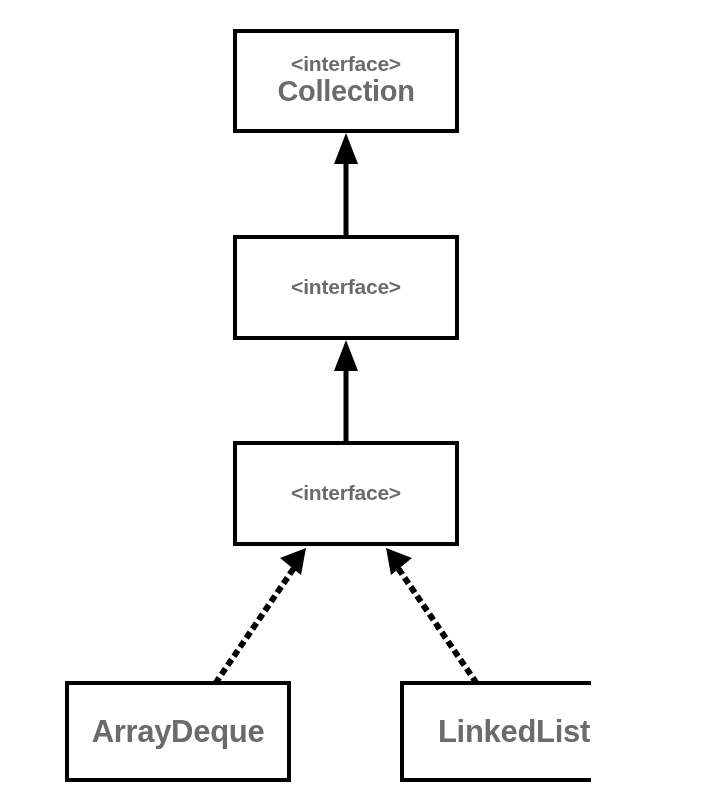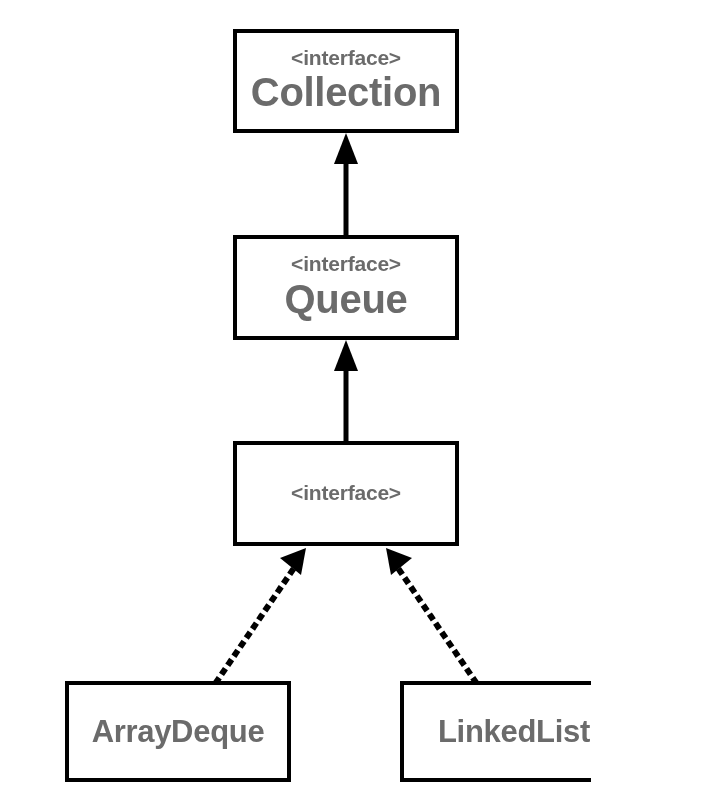--- a/index.html
+++ b/index.html
@@ -42,21 +42,21 @@
     font-family: "Liberation Sans", sans-serif;
     font-size: 21px;
     font-weight: bold;
     line-height: 1.05;
     letter-spacing: -0.2px;
     white-space: nowrap;
   }
   .type-name {
     color: #6b6b6b;
     font-family: "Liberation Sans", sans-serif;
-    font-size: 40px;
+    font-size: 29px;
     font-weight: bold;
     line-height: 1.15;
     letter-spacing: -0.3px;
     white-space: nowrap;
   }
   .type-name.solo {
     font-size: 31px;
   }
 
   
@@ -94,21 +94,20 @@
     </g>
   </svg>
 
   <div class="uml-box" id="box-collection">
     <div class="stereotype-label">&lt;interface&gt;</div>
     <div class="type-name">Collection</div>
   </div>
 
   <div class="uml-box" id="box-queue">
     <div class="stereotype-label">&lt;interface&gt;</div>
-    <div class="type-name">Queue</div>
   </div>
 
   <div class="uml-box" id="box-deque">
     <div class="stereotype-label">&lt;interface&gt;</div>
   </div>
 
   <div class="uml-box" id="box-linkedlist">
     <div class="type-name solo">LinkedList</div>
   </div>
 

